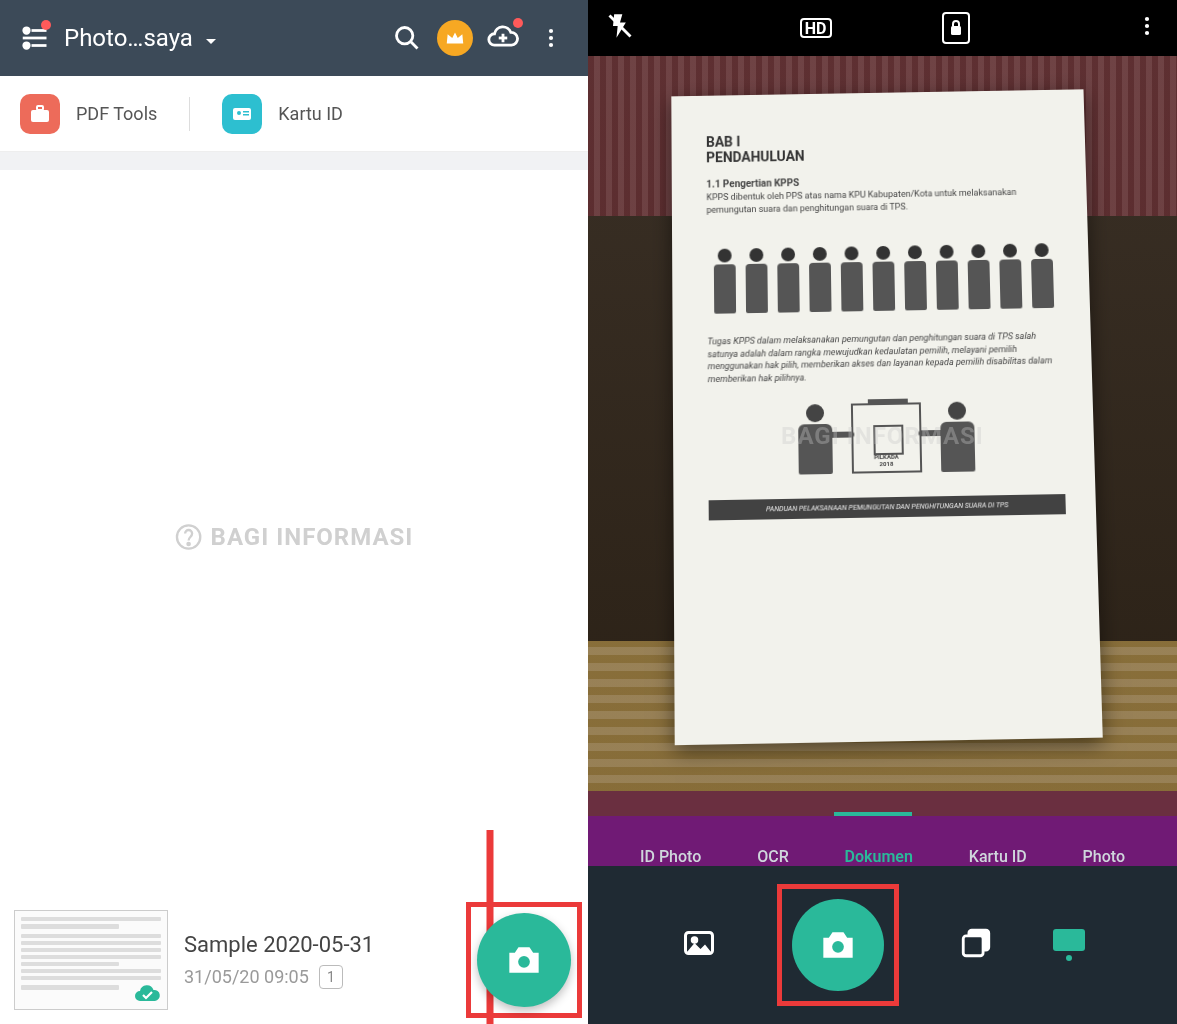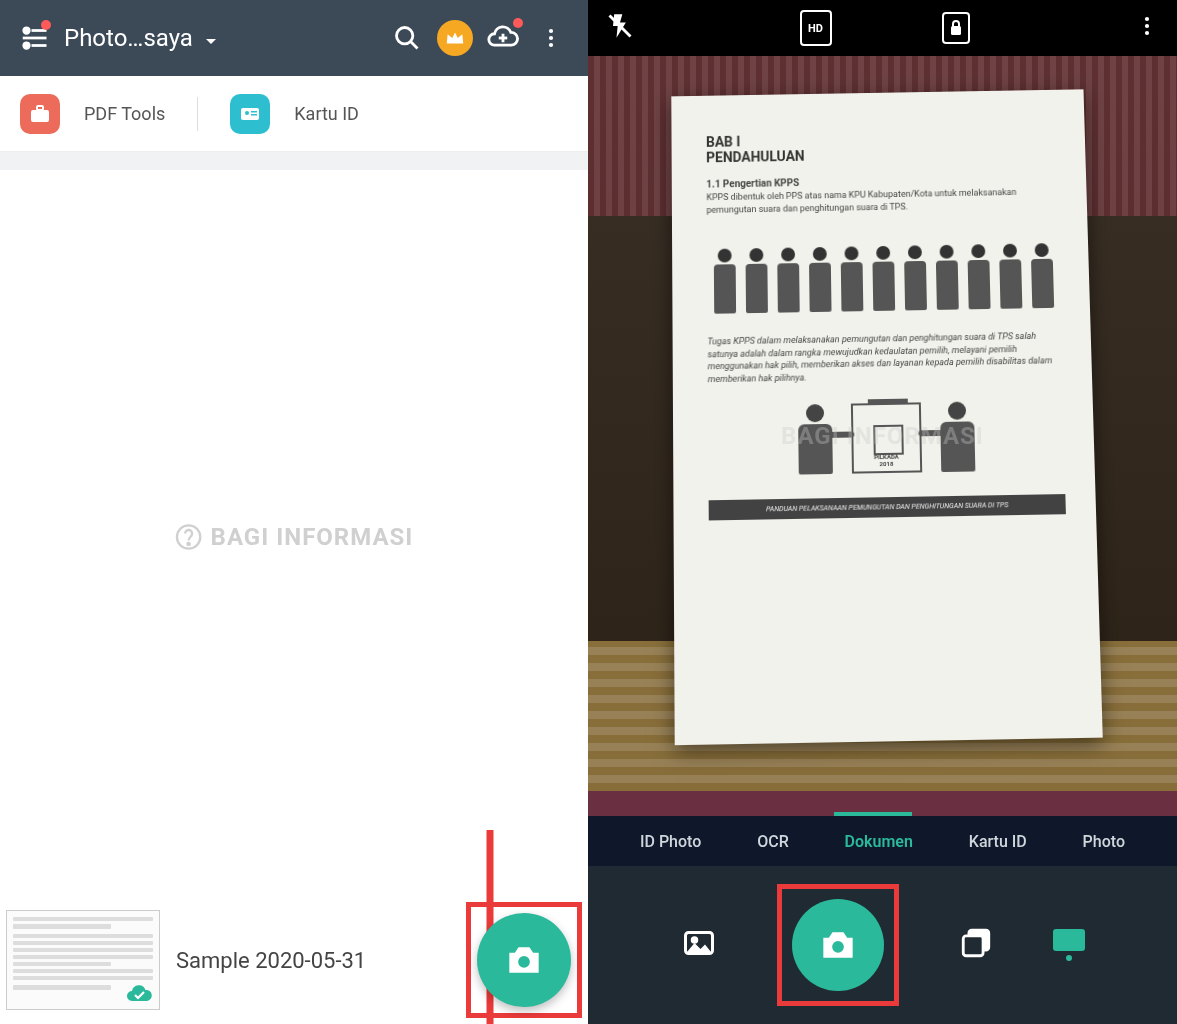--- a/index.html
+++ b/index.html
@@ -15,40 +15,40 @@
   .menu-btn svg { width: 30px; height: 30px; }
   .badge { position:absolute; top:2px; right:3px; width:10px; height:10px; border-radius:50%; background:#ff5a5a; }
   .title-drop { display:flex; align-items:center; margin-left: 10px; color:#fff; font-size:24px; font-weight:400; }
   .title-drop .caret { margin-left:12px; }
   .caret svg { width:12px; }
   .hdr-spacer { flex:1; }
   .hdr-icon { width:46px; height:46px; display:flex; align-items:center; justify-content:center; margin-left:2px; position:relative; }
   .crown-circ { width:36px; height:36px; border-radius:50%; background:#f7a823; display:flex; align-items:center; justify-content:center; }
 
   .tool-row { height: 76px; background:#fff; display:flex; align-items:center; padding-left: 20px; border-bottom:1px solid #eee; gap:6px; }
-  .tool-item { display:flex; align-items:center; gap: 24px; }
+  .tool-item { display:flex; align-items:center; gap: 16px; }
   .tool-icon { width:40px; height:40px; border-radius:10px; display:flex; align-items:center; justify-content:center; }
   .tool-pdf { background:#ed6b5a; }
   .tool-id { background:#2dbfd0; }
   .tool-label { font-size:18px; color:#555; }
   .tool-div { width:1px; height:34px; background:#ddd; margin: 0 26px; }
 
   .gray-strip { height: 18px; background:#f1f2f4; }
 
   .empty-area { flex:1; position:relative; background:#fff; }
   .watermark {
     position:absolute; top:50%; left:50%; transform:translate(-50%,-50%);
     color:#d0d0d0; font-size:24px; font-weight:700; letter-spacing:1px;
     display:flex; align-items:center; gap:8px; white-space: nowrap;
   }
   .watermark .wm-icon { width:28px; height:28px; }
 
   .red-arrow { position:absolute; left:470px; top:660px; }
 
-  .doc-row { height:120px; display:flex; align-items:center; padding: 8px 14px 16px 6px; gap:16px; }
+  .doc-row { height:120px; display:flex; align-items:center; padding: 8px 14px 16px 14px; gap:16px; }
   .thumb { width:154px; height:100px; border:1px solid #ccc; position:relative; background:#fbfbfb; padding:6px; overflow:hidden; }
   .thumb .thumb-lines { height:4px; background:#ddd; margin-bottom:3px; border-radius:1px; }
   .thumb .thumb-lines.short { width:70%; }
   .thumb .green-chk { position:absolute; bottom:4px; right:4px; }
   .doc-meta { flex:1; display:flex; flex-direction:column; gap:8px; }
   .doc-title { font-size:22px; color:#444; }
   .doc-sub { display:flex; align-items:center; gap:10px; font-size:18px; color:#9a9a9a; }
   .page-badge { border:1.5px solid #bbb; border-radius:4px; width:24px; height:24px; display:flex; align-items:center; justify-content:center; font-size:14px; color:#888; }
 
   .fab-highlight {
@@ -58,21 +58,21 @@
   .fab {
     width:94px; height:94px; border-radius:50%; background:#2ab99a;
     display:flex; align-items:center; justify-content:center;
     box-shadow: 0 4px 10px rgba(0,0,0,.25);
   }
 
   
   .right-panel { width:589px; height:1024px; background:#000; display:flex; flex-direction:column; position:relative; }
   .cam-top { height:56px; display:flex; align-items:center; padding:0 18px; justify-content:space-between; }
   .cam-top .cluster { display:flex; gap:110px; align-items:center; }
-  .hd-box { width:32px; height:36px; border:2.5px solid #fff; border-radius:4px; color:#fff; font-size:11px; font-weight:700; display:flex; align-items:center; justify-content:center; }
+  .hd-box { width:32px; height:20px; border:2.5px solid #fff; border-radius:4px; color:#fff; font-size:16px; font-weight:700; display:flex; align-items:center; justify-content:center; }
   .lock-box { width:28px; height:32px; border:2.5px solid #fff; border-radius:4px; display:flex; align-items:center; justify-content:center; }
 
   .viewfinder {
     height:760px; background:linear-gradient(180deg,#3a3026 0%,#2a2015 100%);
     position:relative; overflow:hidden; display:flex; align-items:flex-start; justify-content:center;
     padding-top:30px;
   }
   .cloth-top { position:absolute; top:0; left:0; right:0; height:160px;
     background: repeating-linear-gradient(90deg,#8a2f40 0 6px,#b05a6a 6px 12px); opacity:.45;}
   .cloth-bottom { position:absolute; bottom:25px; left:0; right:0; height:150px;
@@ -103,21 +103,21 @@
   .person-small .body { width:34px; height:50px; background:#555; border-radius:6px 6px 2px 2px; margin:2px auto 0; position:relative;}
   .person-small .arm { position:absolute; width:30px; height:6px; background:#555; top:8px; border-radius:3px;}
   .paper-footer-bar { margin-top:24px; height:20px; background:#424242; color:#eee; font-size:7px; display:flex; align-items:center; justify-content:center; font-style:italic;}
 
   .watermark-cam {
     position:absolute; top:50%; left:50%; transform:translate(-50%,-50%);
     color:rgba(200,200,200,.35); font-size:24px; font-weight:700; letter-spacing:1px;
     white-space:nowrap;
   }
 
-  .mode-row { height:50px; background:#0f172a; display:flex; align-items:center; justify-content:space-around; padding:0 24px; position:relative; }
+  .mode-row { height:50px; background:#701a75; display:flex; align-items:flex-end; justify-content:space-around; padding:0 24px; position:relative; }
   .mode-item { color:#cfd6dc; font-size:16px; font-weight:500; }
   .mode-item.active { color:#2ab99a; font-weight:600; position:relative; }
   .mode-indicator { position:absolute; top:-4px; height:4px; background:#2ab99a; }
 
   .bottom-bar { flex:1; background:#1f2a33; display:flex; align-items:center; justify-content:center; gap:60px; position:relative; }
   .shutter-highlight { border:5px solid #eb3a3a; padding:10px; display:flex; align-items:center; justify-content:center; }
   .shutter { width:92px; height:92px; border-radius:50%; background:#2ab99a; display:flex; align-items:center; justify-content:center; }
   .mode-toggle { width:32px; height:22px; background:#2ab99a; border-radius:3px; }
   .mode-toggle-dot { width:6px; height:6px; background:#2ab99a; border-radius:50%; margin:4px auto 0;}
 </style>
@@ -230,20 +230,24 @@
       <div class="thumb-lines"></div>
         <div class="thumb-lines"></div>
       <div class="thumb-lines short" style="height:5px; margin-top:5px;"></div>
       <svg class="green-chk" width="30" height="22" viewBox="0 0 30 22">
         <path d="M7 18 a5 5 0 0 1 0-10 a7 7 0 0 1 13.5 -1 A5 5 0 0 1 22 18 Z" fill="#2ab99a"></path>
         <path d="M10 12 l3 3 l6 -6" stroke="#fff" stroke-width="2.2" fill="none"></path>
       </svg>
     </div>
     <div class="doc-meta">
       <div class="doc-title">Sample 2020-05-31</div>
+      <div class="doc-sub">
+        <span>31/05/20 09:05</span>
+        <span class="page-badge">1</span>
+      </div>
     </div>
   </div>
 
   <div class="fab-highlight">
     <div class="fab">
       <svg width="44" height="44" viewBox="0 0 24 24" fill="#fff">
         <path d="M4 8 h3 l2-3 h6 l2 3 h3 a0 0 0 0 1 0 0 v11 h-16 z"></path>
           <circle cx="12" cy="13" r="3.2" fill="#2ab99a"></circle>
       </svg>
     </div>

